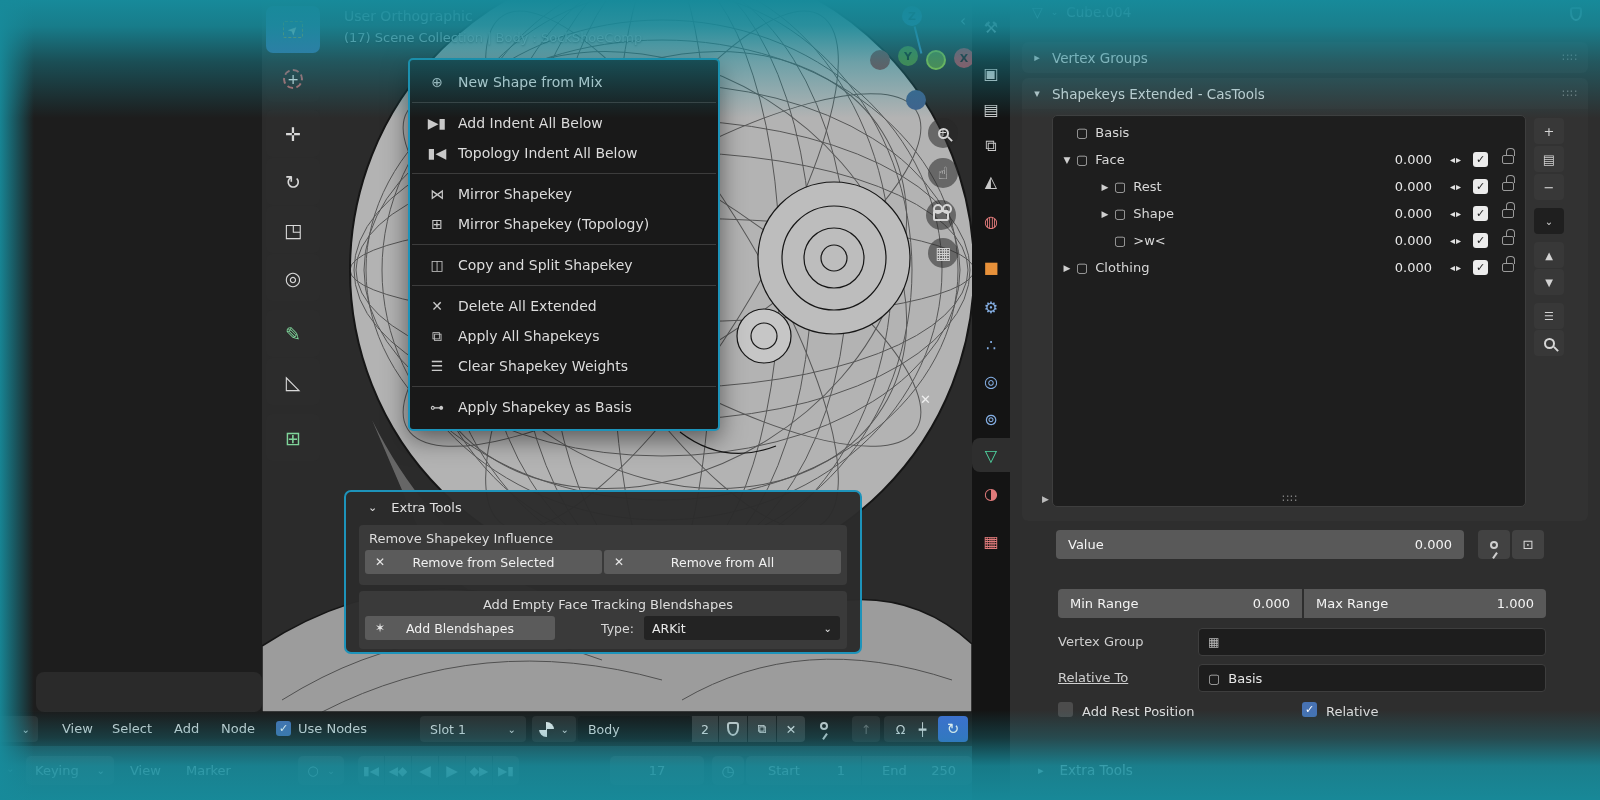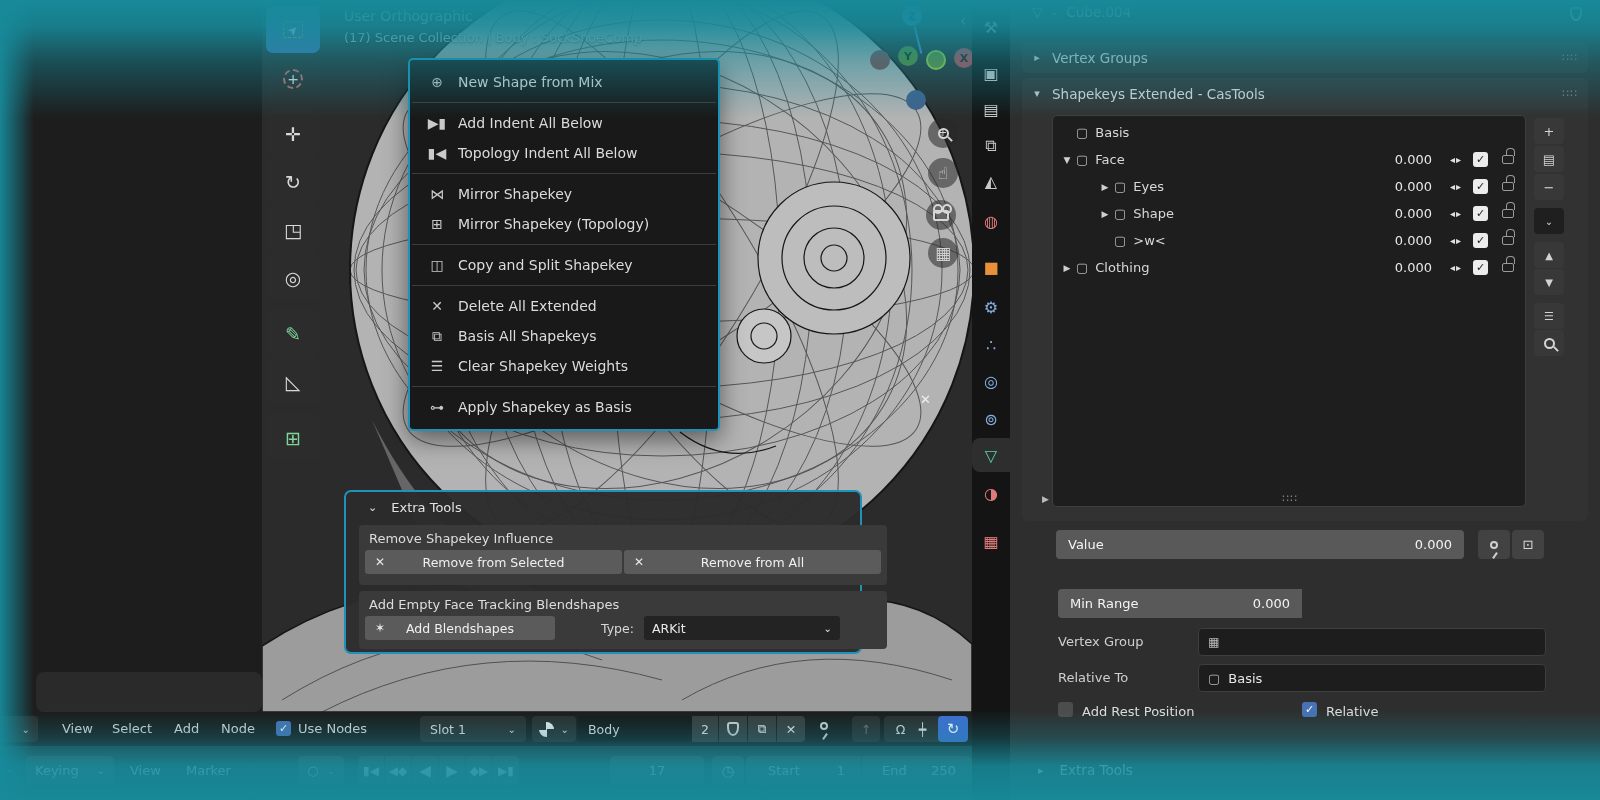--- a/index.html
+++ b/index.html
@@ -52,21 +52,21 @@
     border-radius:5px; padding:7px 0; box-shadow:0 8px 24px rgba(0,0,0,.5); z-index:30; }
   .ctx-item { display:flex; align-items:center; height:30px; padding-left:12px; }
   .ctx-icon { width:30px; color:#c9c9c9; font-size:14px; text-align:center; flex:0 0 30px; }
   .ctx-label { color:#dcdcdc; font-size:14px; padding-left:6px; }
   .ctx-sep { height:1px; background:#3c3c3c; margin:5px 2px; }
 
   
   .extra-panel { left:344px; top:490px; width:518px; height:164px; background:rgba(43,43,43,.97);
     border:2px solid #1d93ba; border-radius:7px; z-index:25; }
   .ep-header { display:flex; align-items:center; height:30px; color:#e2e2e2; font-size:13px; padding-left:22px; gap:14px; }
-  .ep-box { position:absolute; left:13px; width:528px; background:#3a3a3a; border-radius:4px; }
+  .ep-box { position:absolute; left:13px; width:488px; background:#3a3a3a; border-radius:4px; }
   .ep-label { color:#dddddd; font-size:13px; padding:6px 0 4px 10px; }
   .ep-btn { height:24px; background:#5b5b5b; border-radius:3px; display:flex; align-items:center;
     justify-content:center; color:#f0f0f0; font-size:12.5px; position:relative; }
   .ep-btn .bi { position:absolute; left:10px; color:#e8e8e8; font-size:12px; }
   .ep-drop { height:24px; background:#232323; border-radius:3px; color:#e8e8e8; font-size:12.5px;
     display:flex; align-items:center; padding:0 8px; justify-content:space-between; }
 
   
   .shader-header { left:0; top:712px; width:972px; height:34px; background:#1b1b1b; }
   .menu-label { color:#d9d9d9; font-size:13px; position:absolute; top:9px; }
@@ -284,21 +284,21 @@
       <span class="ctx-icon">◫</span>
       <span class="ctx-label">Copy and Split Shapekey</span>
       </div>
     <div class="ctx-sep"></div>
     <div class="ctx-item">
       <span class="ctx-icon">✕</span>
       <span class="ctx-label">Delete All Extended</span>
       </div>
     <div class="ctx-item">
       <span class="ctx-icon">⧉</span>
-      <span class="ctx-label">Basis All Shapekeys</span>
+      <span class="ctx-label">Apply All Shapekeys</span>
       </div>
     <div class="ctx-item">
       <span class="ctx-icon">☰</span>
       <span class="ctx-label">Clear Shapekey Weights</span>
       </div>
     <div class="ctx-sep"></div>
     <div class="ctx-item">
       <span class="ctx-icon">⊶</span>
       <span class="ctx-label">Apply Shapekey as Basis</span>
       </div>
@@ -315,21 +315,21 @@
         <div class="ep-btn" style="flex:1;">
           <span class="bi">✕</span>
           <span>Remove from Selected</span>
           </div>
         <div class="ep-btn" style="flex:1;">
           <span class="bi">✕</span>
           <span>Remove from All</span>
           </div>
       </div>
     </div>
-    <div class="ep-box" style="top:99px; height:58px;">
+    <div class="ep-box" style="top:99px; height:58px;text-align:center;">
       <div class="ep-label">Add Empty Face Tracking Blendshapes</div>
       <div class="row" style="padding:0 6px; gap:10px;">
         <div class="ep-btn" style="width:190px;">
           <span class="bi">✶</span>
           <span>Add Blendshapes</span>
           </div>
         <span style="color:#d8d8d8; font-size:12.5px; margin-left:36px;">Type:</span>
         <div class="ep-drop" style="width:196px;">
           <span>ARKit</span>
           <span style="font-size:10px;">⌄</span>
@@ -498,21 +498,21 @@
         <span class="sk-icon">▢</span>
         <span>Face</span>
         <span class="sk-val">0.000</span>
         <span class="sk-nudge">◂▸</span>
         <span class="sk-cb"></span>
         <span class="lock"></span>
       </div>
       <div class="sk-row" style="top:57px; padding-left:42px;">
         <span class="sk-exp">▶</span>
         <span class="sk-icon">▢</span>
-        <span>Eyes</span>
+        <span>Rest</span>
         <span class="sk-val">0.000</span>
         <span class="sk-nudge">◂▸</span>
         <span class="sk-cb"></span>
         <span class="lock"></span>
       </div>
       <div class="sk-row" style="top:84px; padding-left:42px;">
         <span class="sk-exp">▶</span>
         <span class="sk-icon">▢</span>
         <span>Shape</span>
         <span class="sk-val">0.000</span>
@@ -561,27 +561,31 @@
       <span class="pin" style="display:block;"></span>
       </div>
     <div class="icon-btn" style="left:502px; top:530px;">
       <span>⊡</span>
       </div>
 
     <div class="slider" style="left:48px; top:589px; width:244px; border-radius:4px 0 0 4px;">
       <span>Min Range</span>
       <span>0.000</span>
     </div>
+    <div class="slider" style="left:294px; top:589px; width:242px; border-radius:0 4px 4px 0;">
+      <span>Max Range</span>
+      <span>1.000</span>
+    </div>
 
     <div class="flabel" style="left:48px; top:634px;">Vertex Group</div>
     <div class="darkfield" style="left:188px; top:628px; width:348px;">
       <span style="color:#b9b9b9; font-size:12px;">▦</span>
       </div>
 
-    <div class="flabel" style="left:48px; top:670px;">Relative To</div>
+    <div class="flabel" style="left:48px; top:670px;text-decoration:underline;">Relative To</div>
     <div class="darkfield" style="left:188px; top:664px; width:348px;">
       <span style="color:#b9b9b9;">▢</span>
       <span>Basis</span>
       </div>
 
     <div class="abs cb cb-off" style="left:48px; top:702px;"></div>
     <div class="flabel" style="left:72px; top:704px; color:#dedede;">Add Rest Position</div>
     <div class="abs cb cb-on" style="left:292px; top:702px;"></div>
     <div class="flabel" style="left:316px; top:704px; color:#dedede;">Relative</div>
 

